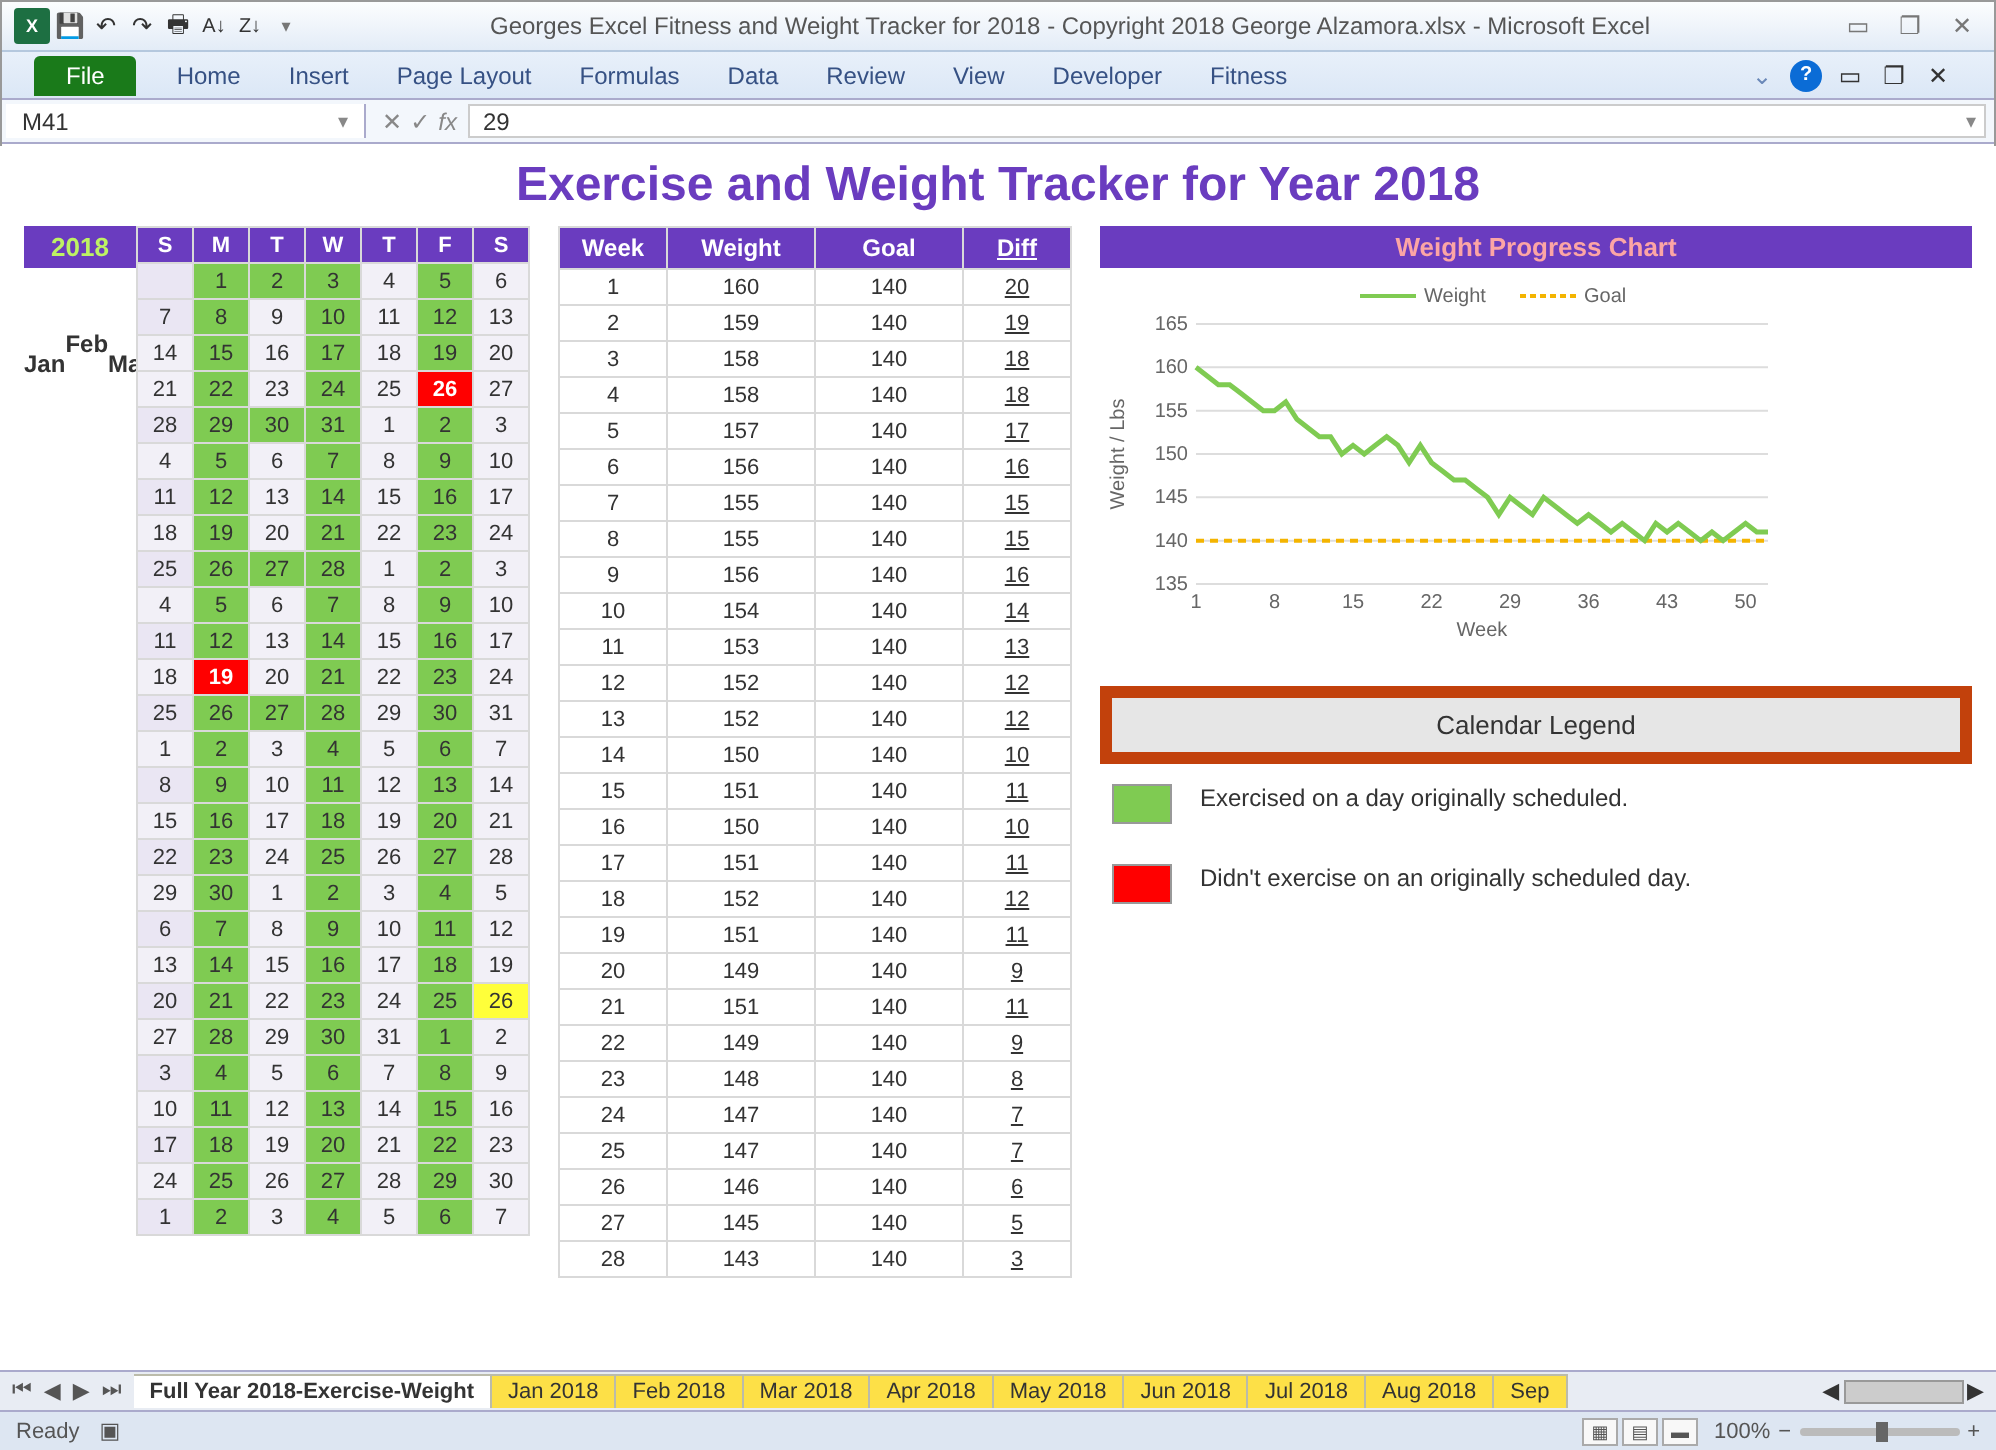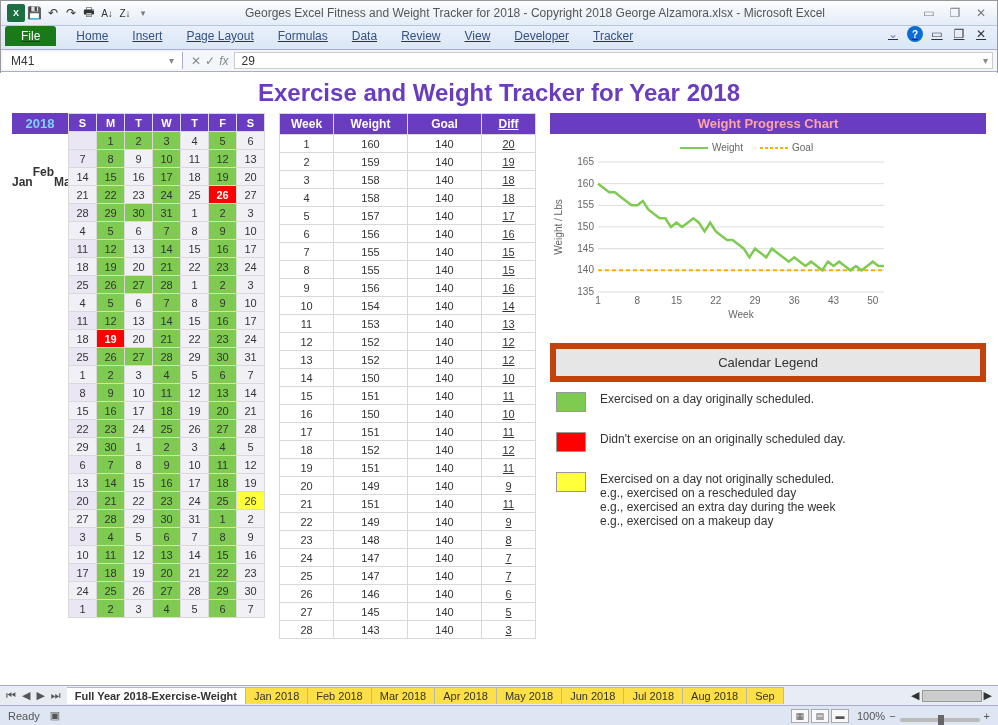--- a/index.html
+++ b/index.html
@@ -4,37 +4,37 @@
 <style>
 * { margin:0; padding:0; box-sizing:border-box; font-family:"Segoe UI",Tahoma,sans-serif; }
 body { background:#fff; width:998px; height:725px; overflow:hidden; border:1px solid #999; font-size:12px; color:#333; }
 .title-bar { height:25px; display:flex; align-items:center; background:linear-gradient(#fcfdfe,#e3ecf7); border-bottom:1px solid #b5c8de; padding:0 6px; }
 .title-bar .qat { display:flex; gap:2px; align-items:center; }
 .qat .xl-icon { width:18px; height:18px; background:#1d6f42; color:#fff; font-size:9px; font-weight:bold; display:flex; align-items:center; justify-content:center; border-radius:2px; }
 .qat .q { width:16px; height:16px; display:flex; align-items:center; justify-content:center; cursor:pointer; }
 .title-bar .doc-title { flex:1; text-align:center; font-size:12px; color:#555; }
 .win-btns { display:flex; gap:6px; }
 .win-btns span { width:20px; height:14px; display:flex; align-items:center; justify-content:center; cursor:pointer; color:#777; }
-.ribbon-tabs { height:24px; display:flex; align-items:flex-start; background:linear-gradient(#e8f0fa,#dbe7f6); border-bottom:1px solid #aac; padding:0 4px; position:relative;text-decoration:underline; }
+.ribbon-tabs { height:24px; display:flex; align-items:center; background:linear-gradient(#e8f0fa,#dbe7f6); border-bottom:1px solid #aac; padding:0 16px; position:relative; }
 .ribbon-tabs .file-tab { background:#1a7a1a; color:#fff; padding:3px 16px; border-radius:3px 3px 0 0; font-size:12px; margin-right:8px; }
 .ribbon-tabs .rtab { padding:3px 12px; font-size:12px; color:#365184; cursor:pointer; }
 .ribbon-tabs .right-icons { margin-left:auto; display:flex; gap:6px; align-items:center; padding-right:4px; }
 .ribbon-tabs .right-icons span { width:16px; height:16px; display:flex; align-items:center; justify-content:center; cursor:pointer; }
 .help-icon { background:#0b6cd6; color:#fff; border-radius:50%; font-size:10px; font-weight:bold; }
 .formula-bar { height:22px; display:flex; align-items:stretch; border-bottom:1px solid #aac; background:#f3f7fc; }
 .name-box { width:180px; display:flex; align-items:center; padding:0 8px; border-right:1px solid #aac; background:#fff; margin:2px; }
 .fb-btns { display:flex; align-items:center; gap:4px; padding:0 6px; color:#888; }
 .fb-btns span { cursor:pointer; }
 .formula-input { flex:1; background:#fff; margin:2px 4px 2px 0; border:1px solid #ccc; display:flex; align-items:center; padding:0 6px; font-size:12px; position:relative; }
 .formula-input::after { content:"▾"; position:absolute; right:4px; color:#888; font-size:10px; }
 .sheet { position:absolute; top:73px; left:0; right:0; bottom:40px; overflow:hidden; background:#fff; padding:6px 12px 0 12px; }
 .main-title { color:#6a3cbf; font-size:24px; font-weight:bold; text-align:center; margin-bottom:6px; }
 .cols { display:flex; gap:14px; align-items:flex-start; }
 
-.yearcell { background:#6a3cbf; color:#7dd3fc; font-weight:bold; text-align:center; padding:3px 0; width:56px; font-size:13px; }
+.yearcell { background:#6a3cbf; color:#bef264; font-weight:bold; text-align:center; padding:3px 0; width:56px; font-size:13px; }
 .cal { }
 .cal table { border-collapse:collapse; }
 .cal th,.cal td { width:28px; height:18px; text-align:center; border:1px solid #d9d9d9; font-size:11px; }
 .cal th { background:#6a3cbf; color:#fff; font-weight:bold; }
 .cal td.g { background:#7fcb52; }
 .cal td.r { background:#f00; color:#fff; font-weight:bold; }
 .cal td.y { background:#ffff3a; }
 .cal td.li { background:#f2f0f7; }
 .cal td.p { background:#eae6f3; }
 .months { display:flex; flex-direction:row; width:56px; }
@@ -60,21 +60,21 @@
 .sheet-tabs { position:absolute; bottom:20px; left:0; right:0; height:20px; background:#e8ecf3; border-top:1px solid #aac; display:flex; align-items:center; font-size:11px; }
 .sheet-tabs .nav { display:flex; gap:2px; padding:0 4px; }
 .sheet-tabs .nav span { cursor:pointer; color:#555; padding:0 2px; }
 .sheet-tabs .tab { padding:2px 8px; border:1px solid #bba; border-bottom:none; background:#fde047; margin-left:-1px; cursor:pointer; white-space:nowrap; }
 .sheet-tabs .tab.active { background:#fff; font-weight:bold; }
 .sheet-tabs .scroll-right { margin-left:auto; display:flex; align-items:center; gap:2px; padding:0 6px; }
 
 .status { position:absolute; bottom:0; left:0; right:0; height:20px; background:#dde6f2; border-top:1px solid #aac; display:flex; align-items:center; padding:0 8px; font-size:11px; color:#555; }
 .status .views { margin-left:auto; display:flex; gap:2px; align-items:center; }
 .status .vb { width:18px; height:14px; border:1px solid #aaa; background:#f8f8f8; cursor:pointer; display:flex; align-items:center; justify-content:center; font-size:9px; }
-.status .zoom { display:flex; align-items:flex-end; gap:4px; margin-left:8px; }
+.status .zoom { display:flex; align-items:center; gap:4px; margin-left:8px; }
 .status .slider { width:80px; height:4px; background:#bbb; position:relative; border-radius:2px; }
 .status .thumb { position:absolute; left:38px; top:-3px; width:6px; height:10px; background:#666; }
 svg text { font-size:10px; fill:#666; }
 </style>
 </head>
 <body>
 
 <div class="title-bar">
   <div class="qat">
     <div class="xl-icon">X</div>
@@ -98,21 +98,21 @@
   <div class="file-tab">File</div>
   <div id="rtabs" style="display: flex;">
       <div class="rtab">Home</div>
       <div class="rtab">Insert</div>
       <div class="rtab">Page Layout</div>
       <div class="rtab">Formulas</div>
       <div class="rtab">Data</div>
       <div class="rtab">Review</div>
       <div class="rtab">View</div>
       <div class="rtab">Developer</div>
-      <div class="rtab">Tracker</div>
+      <div class="rtab">Fitness</div>
     </div>
   <div class="right-icons">
     <span style="color:#6a88b8">⌄</span>
     <span class="help-icon">?</span>
     <span>▭</span>
     <span>❐</span>
     <span>✕</span>
   </div>
 </div>
 
@@ -635,29 +635,20 @@
               <div>
                 <div>Exercised on a day originally scheduled.</div>
               </div>
             </div>
             <div class="legend-row">
               <div class="swatch" style="background: rgb(255, 0, 0);"></div>
               <div>
                 <div>Didn't exercise on an originally scheduled day.</div>
               </div>
             </div>
-            <div class="legend-row">
-              <div class="swatch" style="background: rgb(255, 255, 58);"></div>
-              <div>
-                <div>Exercised on a day not originally scheduled.</div>
-                <div>e.g., exercised on a rescheduled day</div>
-                <div>e.g., exercised an extra day during the week</div>
-                <div>e.g., exercised on a makeup day</div>
-              </div>
-            </div>
           </div>
       </div>
     </div>
   </div>
 </div>
 
 <div class="sheet-tabs">
   <div class="nav">
     <span>⏮</span>
     <span>◀</span>

